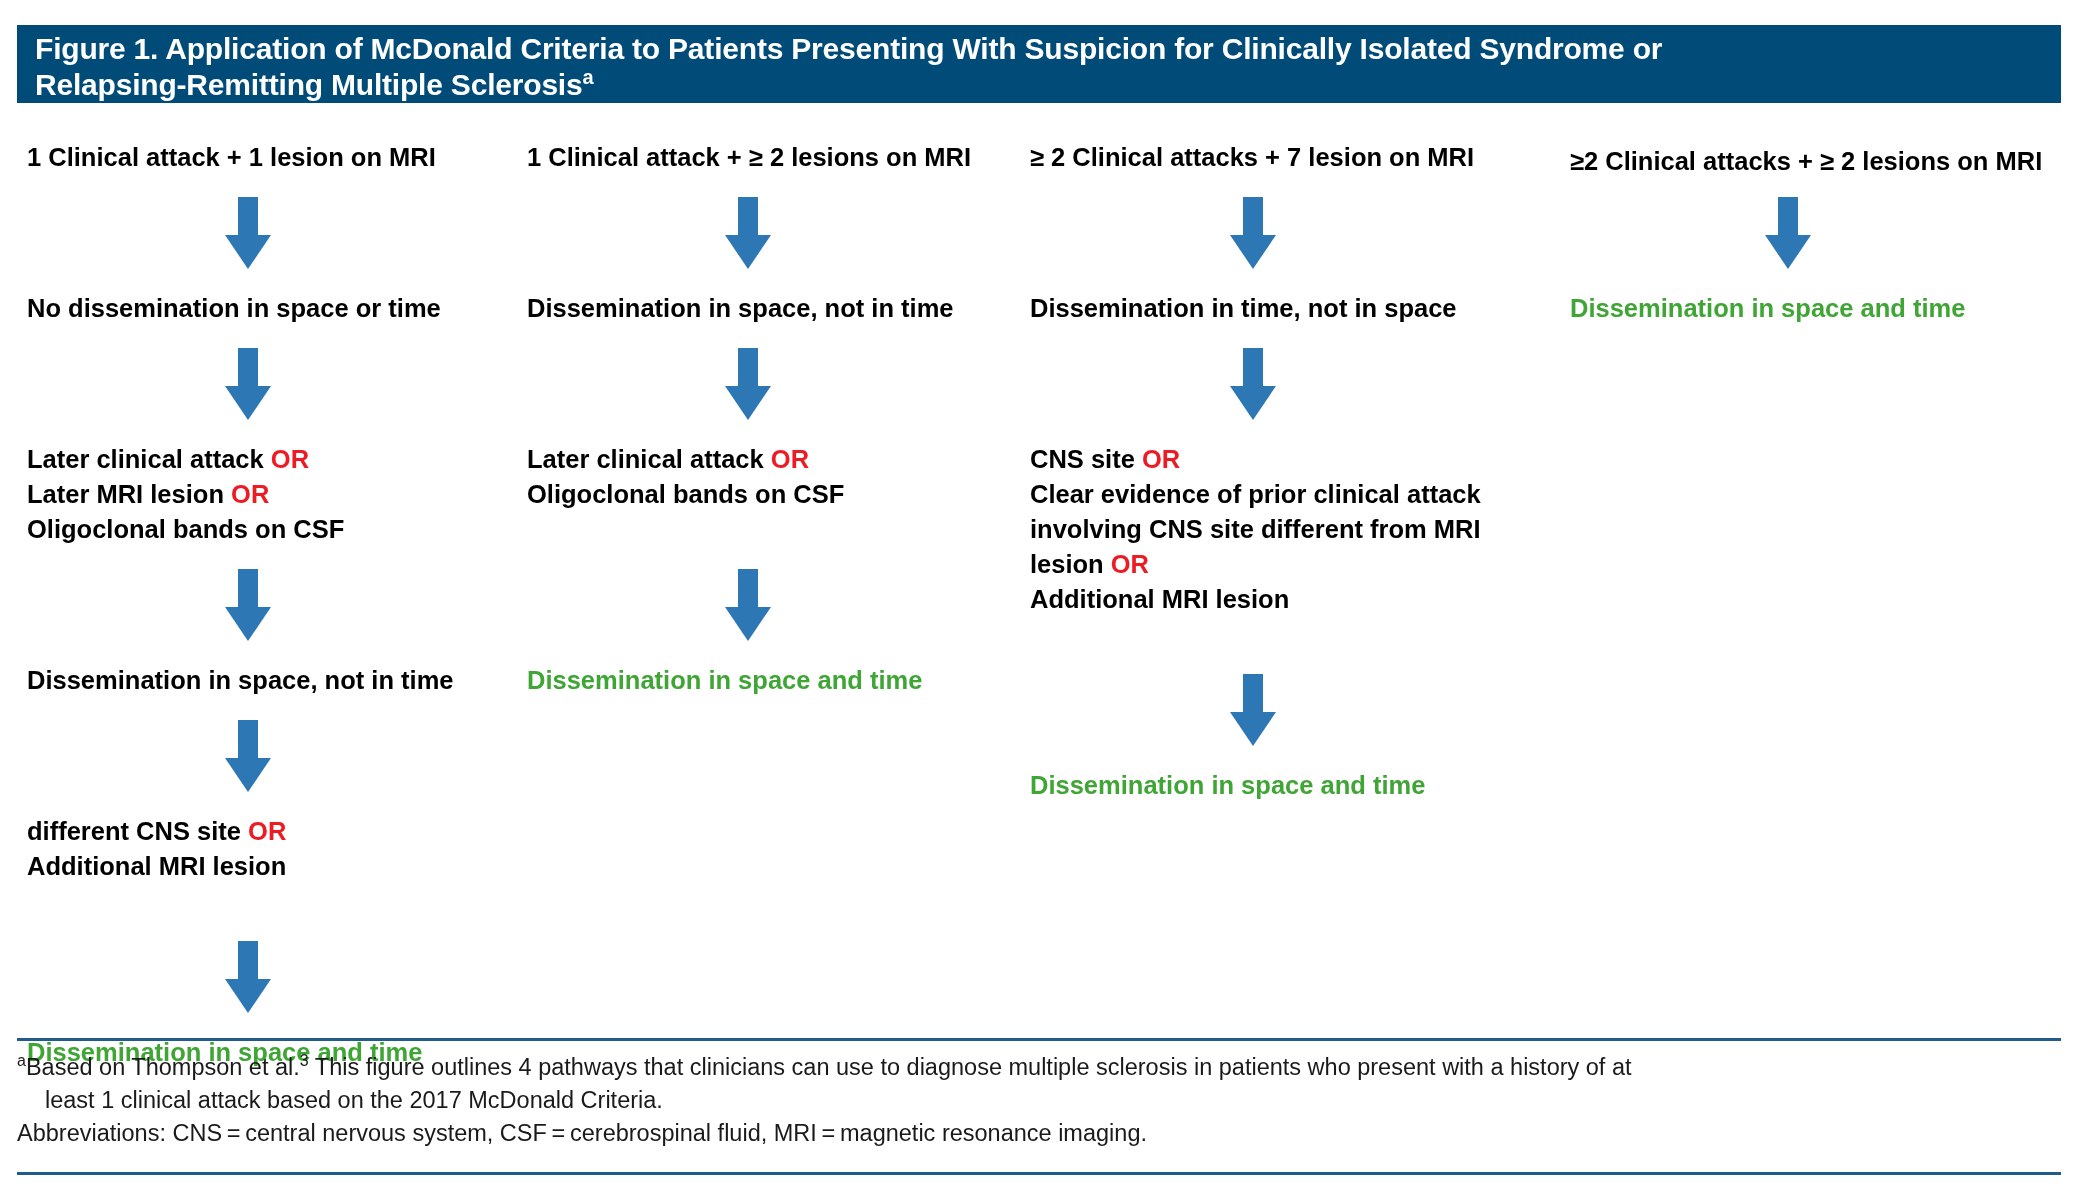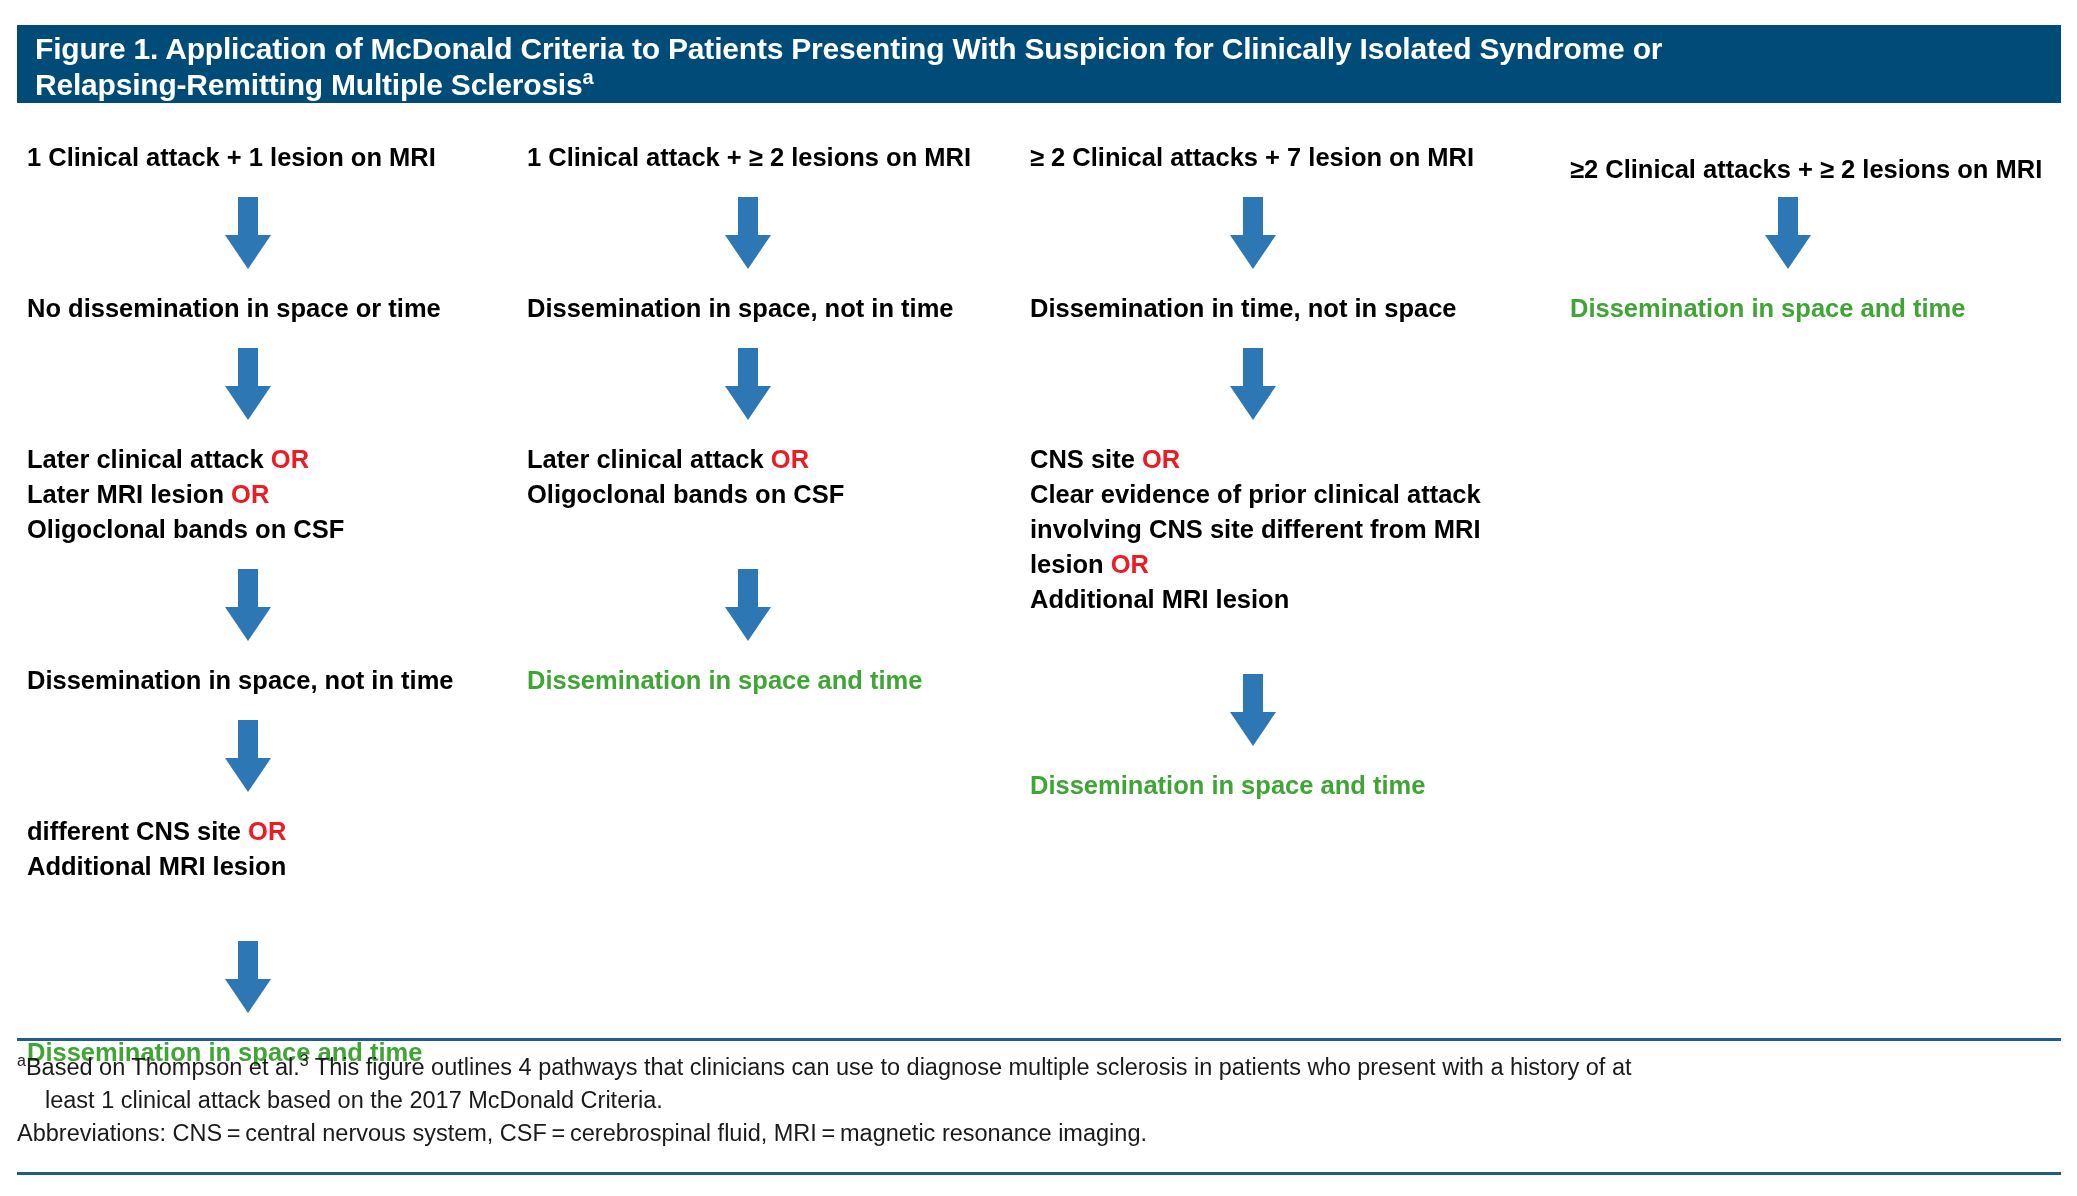--- a/index.html
+++ b/index.html
@@ -227,21 +227,21 @@
       </div>
       <div class="arrow" style="left: 200px; top: 534px;">
         <div class="shaft"></div>
         <div class="head"></div>
       </div>
       <div class="node green" style="top: 628px;">
         <div><span>Dissemination in space and time</span></div>
       </div>
     </div>
   <div class="col" id="col4">
-      <div class="node black" style="top: 12px;">
+      <div class="node black" style="top: 4px;">
         <div><span>≥2 Clinical attacks + ≥ 2 lesions on MRI</span></div>
       </div>
       <div class="arrow" style="left: 195px; top: 57px;">
         <div class="shaft"></div>
         <div class="head"></div>
       </div>
       <div class="node green" style="top: 151px;">
         <div><span>Dissemination in space and time</span></div>
       </div>
     </div>

